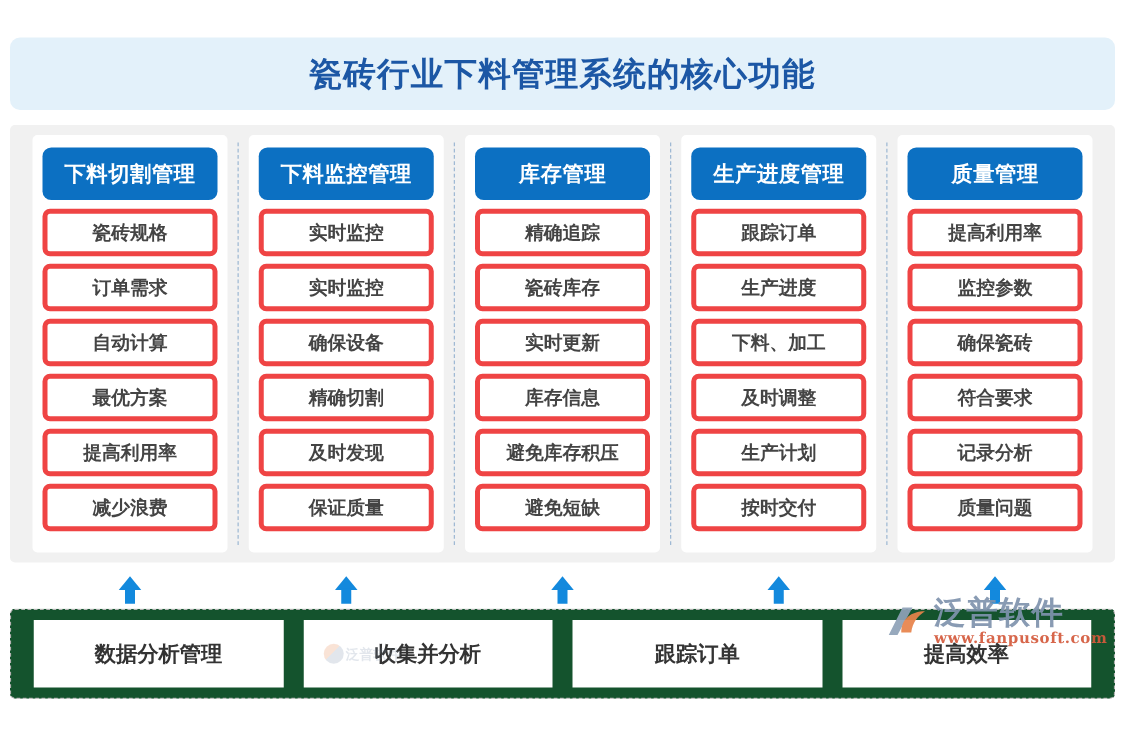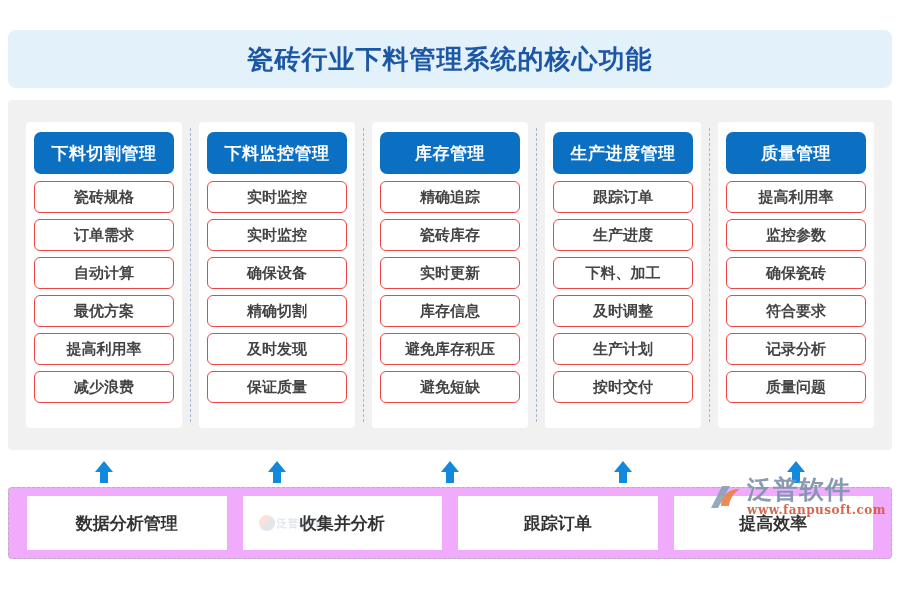--- a/index.html
+++ b/index.html
@@ -45,21 +45,21 @@
   .main-panel {
     position: absolute;
     left: 8px;
     top: 100px;
     width: 884px;
     height: 350px;
     background: #f1f1f1;
     border-radius: 4px;
     display: flex;
     align-items: stretch;
-    padding: 22px 10px;
+    padding: 8px 10px;
     box-sizing: border-box;
   }
   .column-wrap {
     flex: 1 1 0;
     display: flex;
     align-items: stretch;
     position: relative;
     min-width: 0;
   }
   .divider {
@@ -87,21 +87,21 @@
     align-items: center;
     justify-content: center;
     font-size: 17px;
     font-weight: bold;
     white-space: nowrap;
     margin-bottom: 7px;
     letter-spacing: 0.5px;
   }
   .col-item {
     background: #ffffff;
-    border: 1px solid #ef4444;
+    border: 4px solid #ef4444;
     border-radius: 6px;
     height: 30px;
     display: flex;
     align-items: center;
     justify-content: center;
     font-size: 15px;
     font-weight: bold;
     color: #444444;
     white-space: nowrap;
     margin-bottom: 6px;
@@ -148,21 +148,21 @@
     background: #1389dd;
   }
 
   
   .bottom-panel {
     position: absolute;
     left: 8px;
     top: 487px;
     width: 884px;
     height: 72px;
-    background: #f0abfc;
+    background: #14532d;
     border: 1px dashed #b3b3b3;
     border-radius: 4px;
     box-sizing: border-box;
     display: flex;
     align-items: stretch;
     padding: 8px 10px;
   }
   .bottom-cell {
     flex: 1 1 0;
     background: #ffffff;

